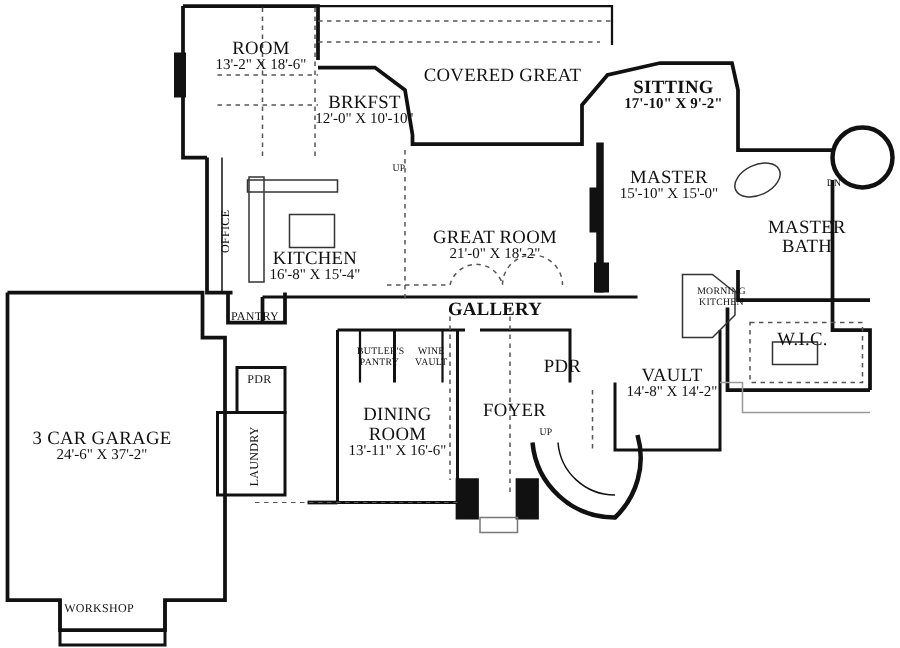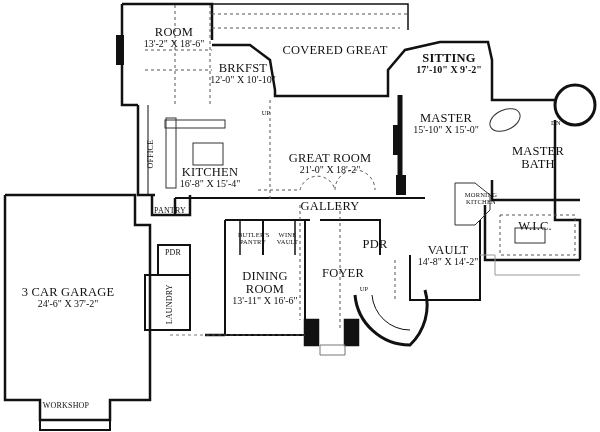--- a/index.html
+++ b/index.html
@@ -152,21 +152,21 @@
 
 <div class="lbl xs" style="left:456px;top:192px;width:50px;">
   <span class="n">MORNING</span>
   <span class="n">KITCHEN</span>
 </div>
 
 <div class="lbl" style="left:510px;top:220px;width:50px;">
   <span class="n">W.I.C.</span>
 </div>
 
-<div class="lbl" style="left:290px;top:200px;width:80px;">
+<div class="lbl" style="left:290px;top:200px;width:80px;font-weight:bold;">
   <span class="n">GALLERY</span>
 </div>
 
 <div class="lbl sm" style="left:150px;top:207px;width:40px;">
   <span class="n">PANTRY</span>
 </div>
 
 <div class="lbl xs" style="left:238px;top:232px;width:30px;">
   <span class="n">BUTLER'S</span>
   <span class="n">PANTRY</span>

